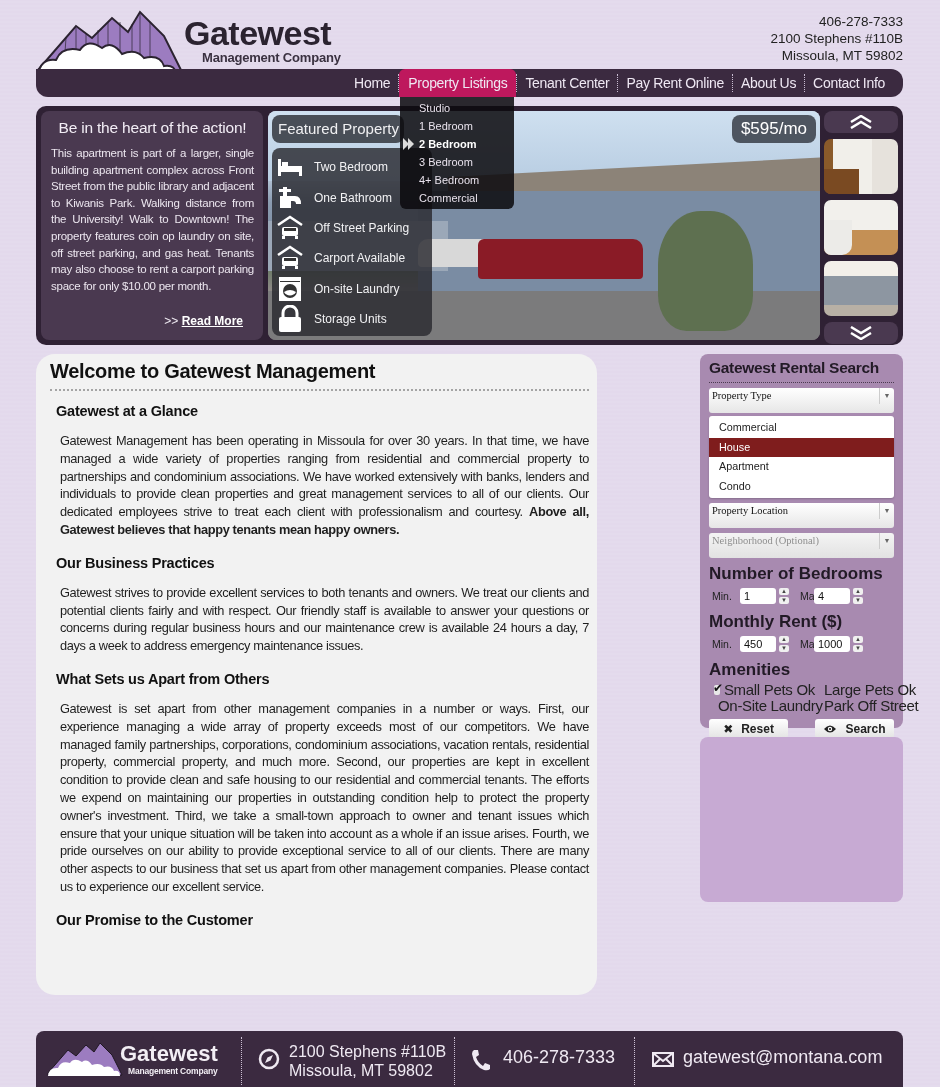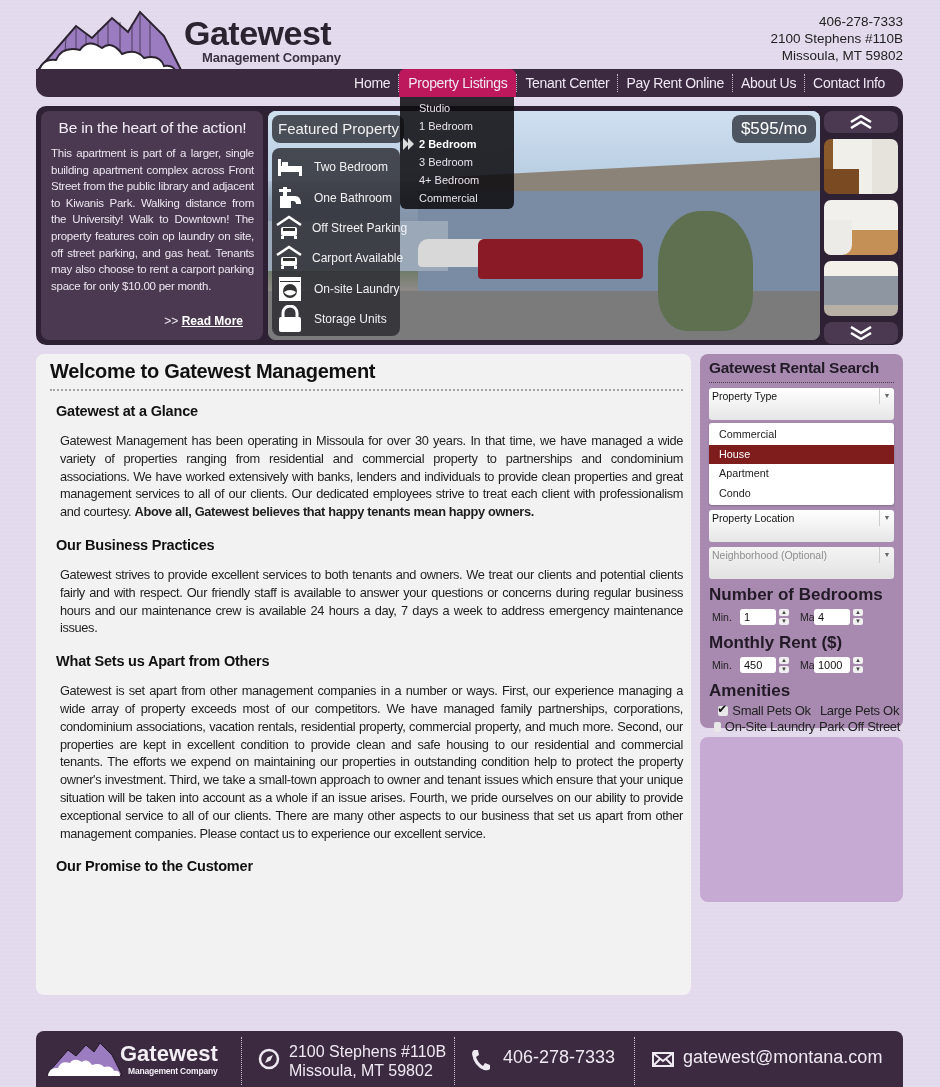--- a/index.html
+++ b/index.html
@@ -64,21 +64,21 @@
   .ph-truck { position:absolute; left:210px; top:128px; width:165px; height:40px; background:#8a1b26; border-radius:6px 10px 4px 4px; }
   .ph-car { position:absolute; left:150px; top:128px; width:85px; height:28px; background:#d8d8d8; border-radius:10px 12px 4px 4px; }
 
   .feat-title {
     position: absolute; left: 272px; top: 115px; width: 132px; height: 28px;
     background: rgba(55,58,66,0.88); border-radius: 8px;
     color: #f0f0f2; font-size: 15px; line-height: 28px; padding-left: 6px; white-space: nowrap; overflow: hidden;
     z-index: 5;
   }
   .feat-list {
-    position: absolute; left: 272px; top: 148px; width: 128px; height: 188px;
+    position: absolute; left: 272px; top: 148px; width: 160px; height: 188px;
     background: rgba(42,42,48,0.82); border-radius: 8px; z-index: 5; padding-top: 4px;
   }
   .feat-item { height: 30.4px; display: flex; align-items: center; padding-left: 4px; color: #f2f2f4; font-size: 12px; white-space: nowrap; }
   .feat-icon { width: 28px; height: 26px; margin-right: 10px; display: flex; align-items: center; justify-content: center; }
 
   .price-tag {
     position: absolute; left: 732px; top: 115px; width: 84px; height: 28px;
     background: rgba(60,66,76,0.88); border-radius: 8px; color: #fff;
     font-size: 17px; text-align: center; line-height: 28px; z-index: 5;
   }
@@ -88,52 +88,52 @@
   .thumb { width: 74px; height: 55px; border-radius: 7px; margin-top: 6px; overflow: hidden; position: relative; }
   .thumb.t1 { background: linear-gradient(90deg,#8a5a2a 0 12%, #f1efea 12% 65%, #e6e2dc 65% 100%); }
   .thumb.t1::after { content:""; position:absolute; left:0; top:30px; width:35px; height:25px; background:#7a4a22; }
   .thumb.t2 { background: linear-gradient(180deg,#f2f0ec 0 55%, #c49055 55% 100%); }
   .thumb.t2::after { content:""; position:absolute; left:0; top:20px; width:28px; height:35px; background:#ecebe8; border-radius: 0 0 10px 0;}
   .thumb.t3 { background: linear-gradient(180deg,#f3efe9 0 28%, #8d96a1 28% 80%, #b8b0a5 80% 100%); }
   .thumb-btn.down { margin-top: 6px; }
 
   
   .content {
-    position: absolute; left: 36px; top: 354px; width: 655px; height: 641px;
-    background: #f2f2f2; border-radius: 8px; padding: 6px 8px 0 14px;
+    position: absolute; left: 36px; top: 354px; width: 561px; height: 641px;
+    background: #f2f2f2; border-radius: 19px; padding: 6px 8px 0 14px;
   }
   .page-title { font-size: 20px; font-weight: bold; color: #111; padding-bottom: 6px; border-bottom: 2px dotted #a4a4a4; letter-spacing: -0.3px; }
   .sec-h { font-size: 14.5px; font-weight: bold; color: #111; margin: 12px 0 0 6px; letter-spacing: -0.2px; }
   .sec-p { font-size: 12.8px; line-height: 17.8px; color: #1e1e1e; margin: 13px 0 0 10px; text-align: justify; letter-spacing: -0.35px; }
   .sec-p b { font-weight: bold; }
 
   
   .search-panel {
     position: absolute; left: 700px; top: 354px; width: 203px; height: 374px;
     background: #a88ab0; border-radius: 8px; padding: 5px 9px 0 9px;
   }
   .sp-title { font-size: 15.5px; font-weight: bold; color: #221a26; padding-bottom: 5px; border-bottom: 1px dotted #4a3b50; letter-spacing: -0.3px; }
   .select {
-    height: 32px; background: linear-gradient(180deg,#ffffff,#e6e6e6); border-radius: 3px; margin-top: 5px;
-    font-size: 10.5px; line-height: 16px; padding-left: 3px; color: #111; position: relative;
+    height: 25px; background: linear-gradient(180deg,#ffffff,#e6e6e6); border-radius: 3px; margin-top: 5px;
+    font-size: 10.5px; line-height: 16px; padding-left: 3px; color: #111; position: relative; font-family: Liberation Serif, serif;
   }
   .select .arr { position: absolute; right: 0; top: 0; width: 15px; height: 16px; border-left: 1px solid #ccc; text-align: center; font-size: 7px; color: #666; line-height: 16px; }
   .select.disabled { color: #8e8e8e; background: linear-gradient(180deg,#f4f4f4,#e2e2e2); }
   .options { background: #fff; border-radius: 3px; margin-top: 3px; padding: 2px 0; box-shadow: 0 1px 2px rgba(0,0,0,0.2); }
   .opt { height: 19.5px; line-height: 19.5px; font-size: 10.8px; padding-left: 10px; color: #222; }
   .opt.hl { background: #7f1d1d; color: #fff; }
   .sp-label { font-size: 17px; font-weight: bold; color: #221a26; margin-top: 6px; }
   .range-row { display: flex; align-items: center; height: 20px; margin-top: 2px; font-size: 10.5px; color: #222; }
   .range-row .lbl { width: 31px; padding-left: 3px; }
   .range-row .lbl.max { width: 14px; padding-left: 0; }
   .num-input { width: 36px; height: 16px; background: #fff; border-radius: 3px; font-size: 11px; line-height: 16px; padding-left: 4px; color: #111; }
   .spinner { width: 10px; height: 16px; margin-left: 3px; margin-right: 11px; display: flex; flex-direction: column; justify-content: space-between; }
   .spinner span { height: 7px; background: #f0f0f0; border-radius: 2px; font-size: 6px; line-height: 7px; text-align: center; color: #444; }
   .check-grid { display: grid; grid-template-columns: 106px 80px; row-gap: 1px; margin-top: 2px; }
-  .chk { display: flex; align-items: center; font-size: 13px; color: #222; height: 15px; letter-spacing: -0.3px; white-space: nowrap; justify-content: center; }
+  .chk { display: flex; align-items: center; font-size: 15px; color: #222; height: 15px; letter-spacing: -0.3px; white-space: nowrap; }
   .box { width: 10px; height: 10px; background: #e8e8e8; border-radius: 2px; margin: 0 4px 0 5px; position: relative; }
   .box.checked::after { content: "✔"; position: absolute; left: -1px; top: -4px; font-size: 12px; color: #111; }
   .btn-row { display: flex; justify-content: space-between; margin-top: 6px; }
   .btn {
     width: 79px; height: 19px; background: linear-gradient(180deg,#ffffff,#e3e3e3); border-radius: 3px;
     font-size: 12px; font-weight: bold; color: #222; display: flex; align-items: center; justify-content: center;
   }
   .btn .ic { margin-right: 8px; font-size: 12px; }
   .adv { text-align: right; font-size: 10px; color: #222; margin-top: 6px; line-height: 13px; }
   .adv a { font-weight: bold; color: #222; text-decoration: underline; }

